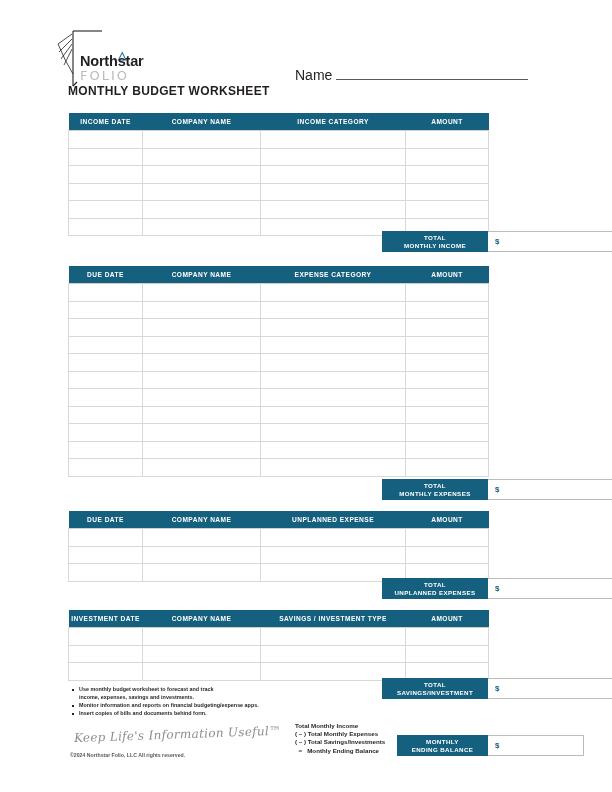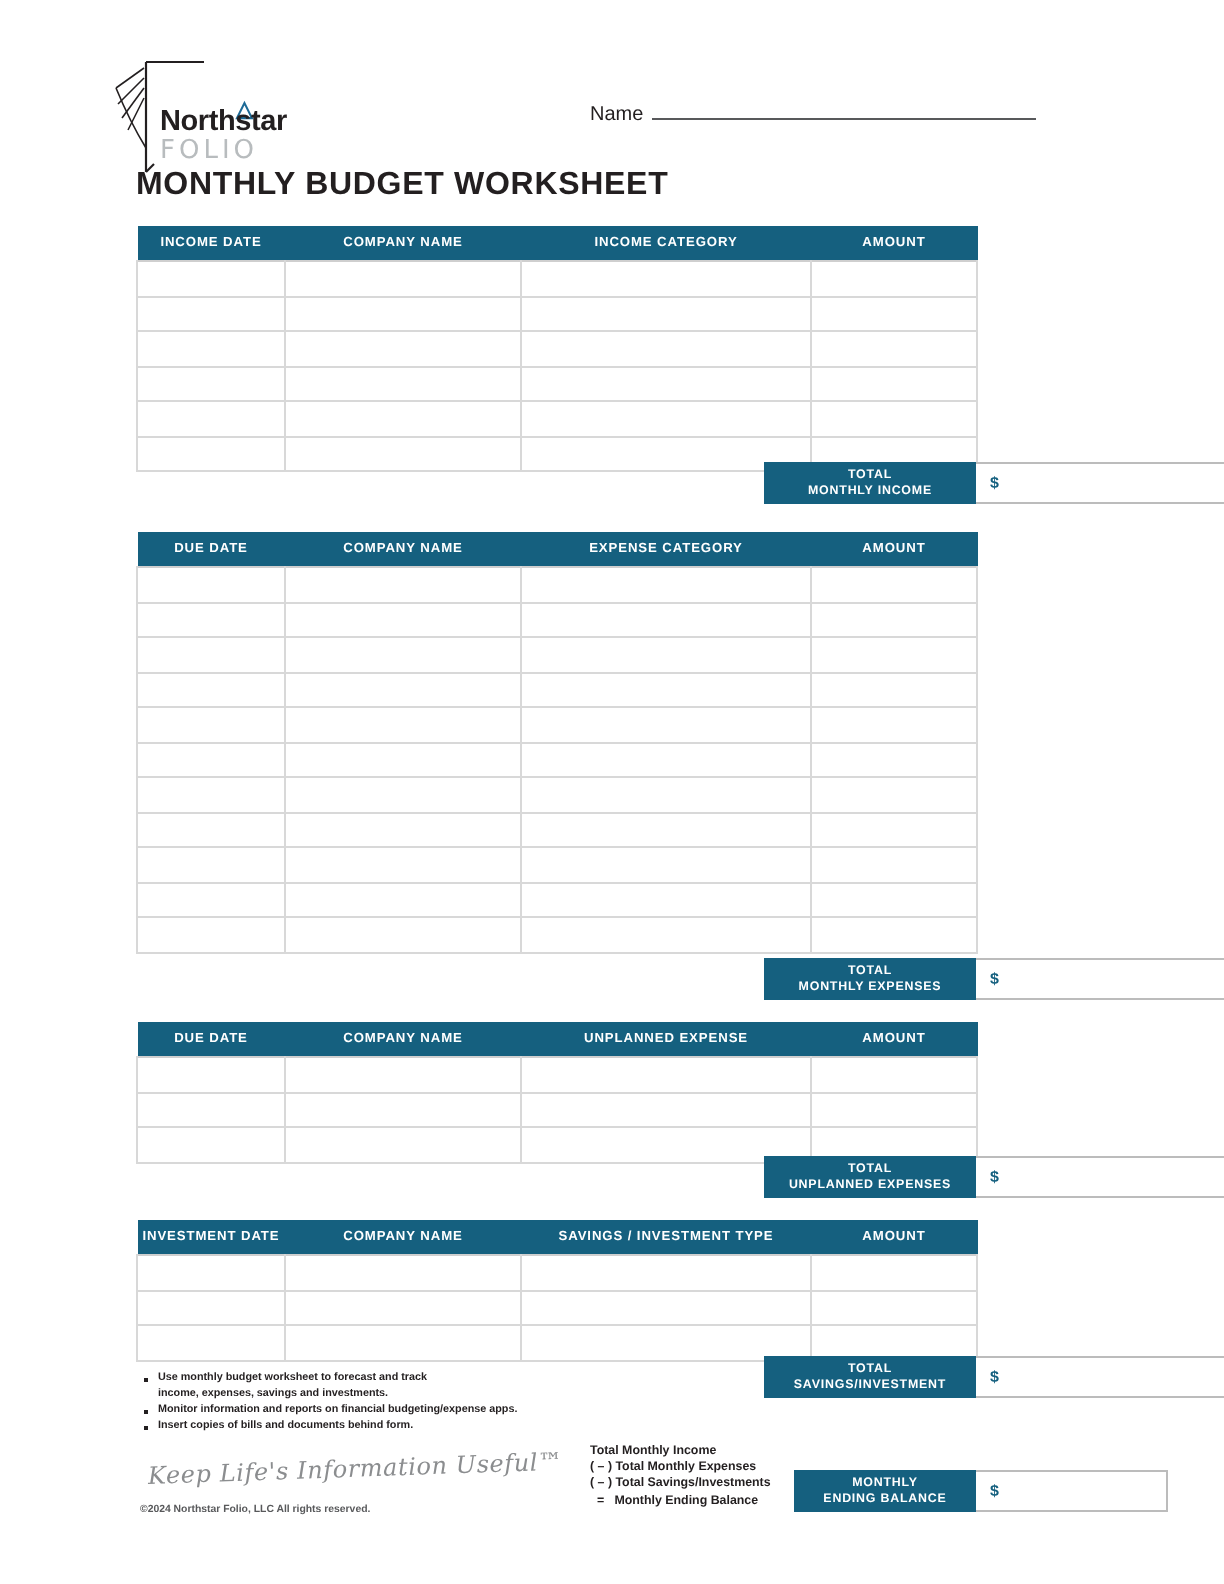--- a/index.html
+++ b/index.html
@@ -64,27 +64,27 @@
     font-weight: normal;
     letter-spacing: 2.0px;
     color: #b8bcbe;
     line-height: 1;
     font-family: "DejaVu Sans", sans-serif;
   }
   .worksheet-title {
     position: absolute;
     left: 68px;
     top: 84px;
-    font-size: 16px;
+    font-size: 12px;
     font-weight: bold;
     letter-spacing: 0.35px;
     color: #231f20;
   }
 
-  .field-row { position: absolute; font-size: 10px; color: #231f20; }
+  .field-row { position: absolute; font-size: 14px; color: #231f20; margin-top: 17px; }
   .field-label { display: inline-block; vertical-align: baseline; }
   .field-line {
     display: inline-block;
     border-bottom: 1px solid #58595b;
     height: 9px;
     vertical-align: baseline;
     margin-left: 4px;
   }
   #name-row   { left: 295px; top: 50px; }
   #month-row  { left: 292px; top: 87px; }

